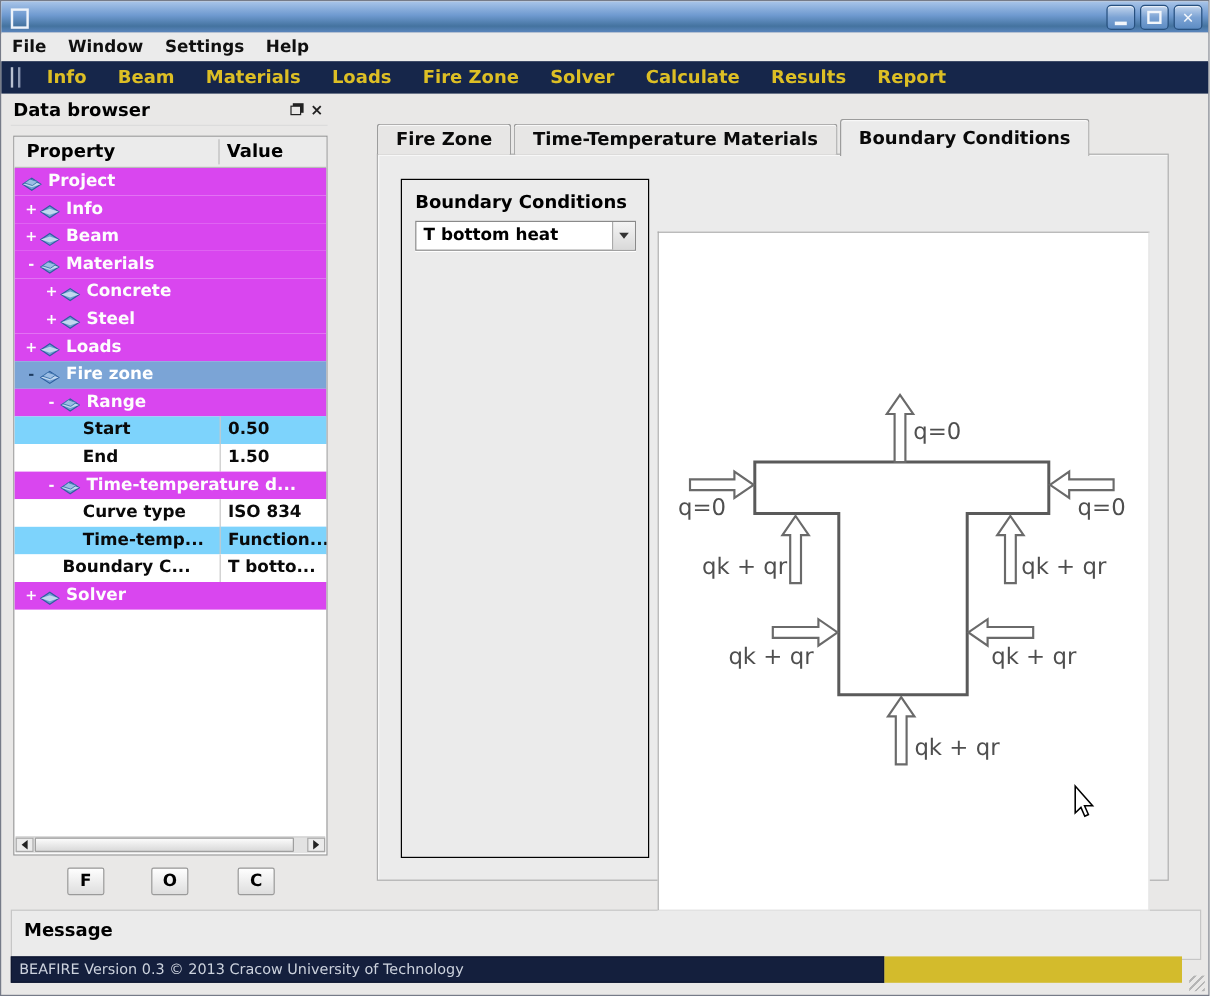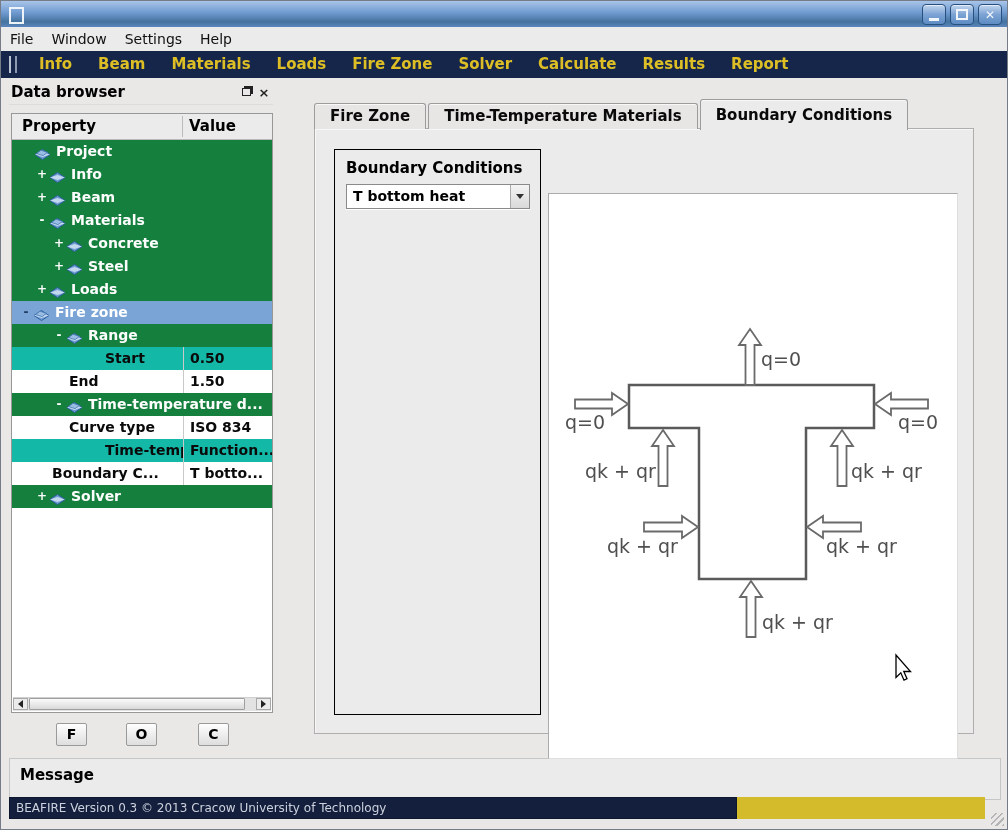--- a/index.html
+++ b/index.html
@@ -18,44 +18,44 @@
   .winbtns{position:absolute;right:5px;top:3px;display:flex;gap:4px;}
   .winbtn{width:22px;height:19px;border:1px solid #27507f;border-radius:4px;
     background:linear-gradient(180deg,#c3d6ee,#7ca3d4 50%,#5d8cc3);box-shadow:inset 0 1px 0 rgba(255,255,255,.6);
     display:flex;align-items:center;justify-content:center;color:#fff;}
   .glyph-min{width:10px;height:3px;background:#f2f6fb;margin-top:9px;}
   .glyph-max{width:8px;height:7px;border:2px solid #f2f6fb;}
   .glyph-close{font-size:12px;font-weight:bold;line-height:1;color:#f2f6fb;}
   
   .menubar{position:absolute;left:0;top:26px;width:100%;height:24px;background:#ebebeb;
     border-bottom:1px solid #dadada;display:flex;align-items:center;}
-  .menu-item{font-size:14px;font-weight:normal;color:#101010;padding:0 9px;line-height:24px;}
+  .menu-item{font-size:14px;font-weight:bold;color:#101010;padding:0 9px;line-height:24px;}
   
   .toolbar{position:absolute;left:0;top:50px;width:100%;height:27px;background:#16264a;display:flex;align-items:center;}
   .tb-handle{width:4px;height:17px;border-left:2px solid #b9c1d2;border-right:2px solid #8d99b3;margin:0 9px 0 8px;}
   .tool-item{color:#ddbf25;font-size:15px;font-weight:bold;padding:0 13px;line-height:27px;}
   
   .dock-title{position:absolute;left:8px;top:80px;width:266px;height:22px;}
   .dock-title .txt{font-size:15px;font-weight:bold;color:#000000;line-height:22px;padding-left:2px;}
   .dock-btn{position:absolute;top:4px;width:14px;height:14px;color:#222;display:flex;align-items:center;justify-content:center;}
   .dock-float{right:22px;}
   .dock-close{right:4px;font-size:13px;font-weight:bold;}
   .float-glyph{width:7px;height:6px;border:1px solid #222;box-shadow:2px -2px 0 -0px #222;}
   .dock-sep{position:absolute;left:8px;top:103px;width:264px;height:1px;background:#dcdcdc;}
   .tree{position:absolute;left:10px;top:112px;width:262px;height:600px;background:#fff;
     border:1px solid #989898;box-sizing:border-box;overflow:hidden;}
   .tree-header{position:relative;height:25px;background:#ebebeb;border-bottom:1px solid #b9b9b9;}
   .th-cell{position:absolute;top:0;font-size:15px;font-weight:bold;color:#000;line-height:25px;}
   .th-prop{left:10px;}
   .th-val{left:177px;}
   .th-div{position:absolute;left:170px;top:2px;width:1px;height:21px;background:#bcbcbc;}
   .trow{position:relative;height:23px;font-size:14px;font-weight:bold;line-height:23px;white-space:nowrap;display:flex;align-items:center;}
-  .trow.cat{background:#15803d;color:#fdfdfd;padding-left:16px;}
+  .trow.cat{background:#d946ef;color:#fdfdfd;}
   .trow.leaf{background:#fff;color:#0a0a0a;}
-  .trow.leaf.alt{background:#14b8a6;gap:36px;}
+  .trow.leaf.alt{background:#7dd3fc;}
   .trow.sel{background:#7ba4d6;color:#fff;}
   .t-spacer{display:inline-block;height:1px;}
   .t-marker{display:inline-block;width:14px;text-align:center;font-size:12px;font-weight:bold;}
   .trow.sel .t-marker{color:#1d3b60;}
   .t-icon{display:inline-block;width:20px;height:14px;}
   .t-label{padding-left:2px;}
   .t-value{position:absolute;left:171px;top:0;bottom:0;right:0;border-left:1px solid #c9c9c9;padding-left:6px;background:inherit;}
   .hscroll{position:absolute;left:1px;right:1px;bottom:1px;height:13px;background:#e2e2e2;border-top:1px solid #cfcfcf;}
   .hs-btn{position:absolute;top:0;width:15px;height:12px;background:#ebebeb;border:1px solid #a8a8a8;box-sizing:border-box;
     display:flex;align-items:center;justify-content:center;}

